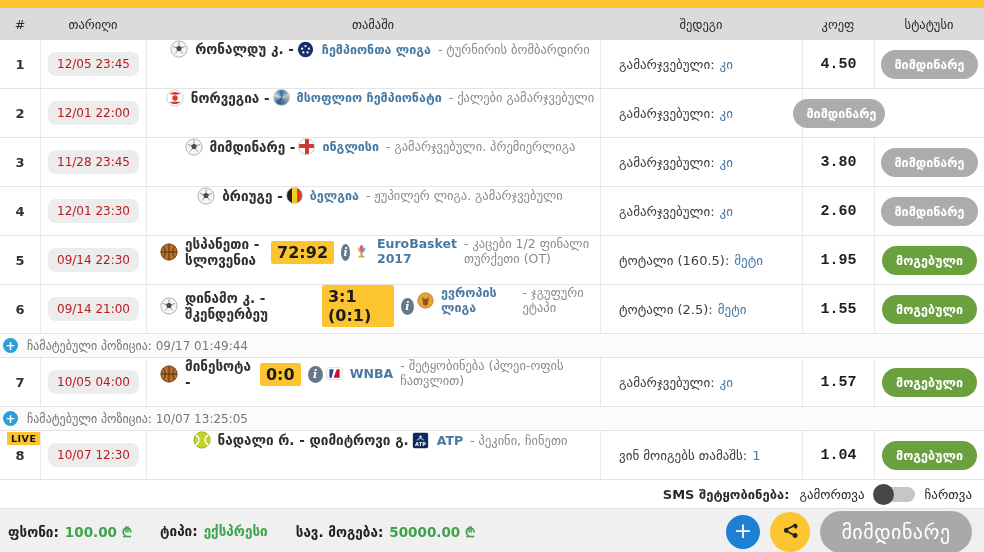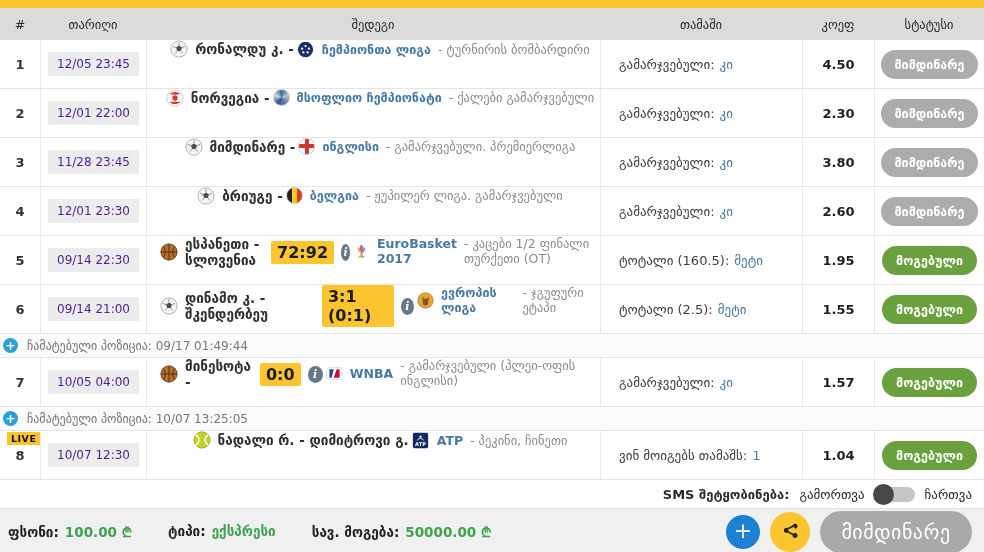--- a/index.html
+++ b/index.html
@@ -13,21 +13,21 @@
 
   .row { display:grid; grid-template-columns:40px 106px 1fr 202px 72px 110px;
     height:49px; border-bottom:1px solid #e4e4e4; align-items:center; background:#fff; }
   .row .c { height:100%; display:flex; align-items:center; justify-content:center; }
   .row .c + .c { border-left:1px solid #e9e9e9; }
 
   .num { font-weight:bold; font-size:13px; color:#333; position:relative; }
   .live { position:absolute; top:1px; left:7px; background:#fcc52f; color:#111;
     font-size:9.5px; font-weight:bold; padding:1px 4px; letter-spacing:.5px; }
 
-  .chip { background:#ececec; color:#4c1d95; font-size:12px; padding:5px 9px; border-radius:0; }
+  .chip { background:#ececec; color:#b91c1c; font-size:12px; padding:5px 9px; border-radius:8px; }
 
   .game { align-items:flex-start !important; justify-content:center;
     padding-left:13px; gap:3px; }
   .l1,.l2 { display:flex; align-items:center; gap:7px; }
   .team { font-weight:bold; font-size:13.5px; color:#2f2f2f; }
   .score { background:#fcc52f; color:#1b1b1b; font-weight:bold; font-size:16px;
     padding:2px 6px; border-radius:2px; }
   .info { width:17px; height:17px; border-radius:50%; background:#64788c; color:#fff;
     font-size:11px; font-weight:bold; font-style:italic; display:inline-flex;
     align-items:center; justify-content:center; font-family:"DejaVu Serif",serif; }
@@ -39,21 +39,21 @@
   .icon-world { width:17px; height:17px; border-radius:50%; border:1px solid #c9c9c9;
     background:conic-gradient(#3e6c9c,#b9c6d2,#62809f,#2d5a8c,#cdd6de,#3e6c9c); }
   .icon-eng { width:17px; height:17px; border-radius:50%; border:1px solid #c9c9c9;
     background:linear-gradient(#cf3730,#cf3730) 50% 50%/100% 28% no-repeat,
                linear-gradient(#cf3730,#cf3730) 50% 50%/28% 100% no-repeat, #fff; }
   .icon-bel { width:17px; height:17px; border-radius:50%; border:1px solid #c9c9c9;
     background:linear-gradient(90deg,#222 0 33%,#f3cf18 33% 66%,#dd3a2a 66% 100%); }
 
   .result { justify-content:flex-start !important; padding-left:18px; font-size:13px; color:#3e3e3e; }
   .rv { color:#4879a3; margin-left:5px; }
-  .coef { font-weight:bold; font-size:13px; color:#1f1f1f; }
+  .coef { font-weight:bold; font-size:15px; color:#1f1f1f;font-family:Liberation Mono, monospace; }
   .pill { display:inline-block; border-radius:16px; color:#fff; font-size:12.5px;
     font-weight:bold; padding:7px 14px; min-width:92px; text-align:center; }
   .pill.pending { background:#acacac; }
   .pill.won { background:#6ba03e; }
 
   .sep { height:24px; display:flex; align-items:center; gap:9px; padding-left:3px;
     border-bottom:1px solid #e4e4e4; background:#fbfbfb; font-size:12px; color:#777; }
   .plus-sm { width:15px; height:15px; border-radius:50%; background:#2b9fd8; color:#fff;
     font-size:12px; font-weight:bold; display:inline-flex; align-items:center;
     justify-content:center; line-height:1; cursor:pointer; }
@@ -61,41 +61,41 @@
   .sms-row { height:28px; display:flex; align-items:center; justify-content:flex-end;
     gap:10px; padding-right:12px; font-size:13px; color:#2b2b2b; background:#fff; }
   .sms-label { font-weight:bold; }
   .toggle { position:relative; width:40px; height:15px; background:#c6c6c6;
     border-radius:8px; display:inline-block; cursor:pointer; }
   .knob { position:absolute; left:-2px; top:-3px; width:21px; height:21px;
     border-radius:50%; background:#474747; }
 
   .footer { height:47px; background:#f0f0f0; border-top:1px solid #e0e0e0;
     display:flex; align-items:center; justify-content:space-between; padding:0 12px 0 8px; }
-  .stakes { display:flex; gap:36px; font-size:13.5px; font-weight:bold; color:#222; }
+  .stakes { display:flex; gap:28px; font-size:13.5px; font-weight:bold; color:#222; }
   .gv { color:#3ea34d; margin-left:6px; }
   .fbuttons { display:flex; align-items:center; gap:10px; }
   .plus-big { width:34px; height:34px; border-radius:50%; background:#1d80d2; color:#fff;
     font-size:22px; display:flex; align-items:center; justify-content:center;
     line-height:1; padding-bottom:2px; cursor:pointer; }
   .share-big { width:40px; height:40px; border-radius:50%; background:#fcc52f;
     display:flex; align-items:center; justify-content:center; cursor:pointer; }
   .btn-main { width:152px; height:42px; border-radius:22px; background:#a9a9a9; color:#fff;
     font-size:20px; display:flex; align-items:center; justify-content:center; letter-spacing:.5px; }
 </style>
 </head>
 <body>
 
 <div class="topbar"></div>
 
 <div class="thead">
   <div>#</div>
   <div>თარიღი</div>
+  <div>თამაში</div>
   <div>შედეგი</div>
-  <div>თამაში</div>
   <div>კოეფ</div>
   <div>სტატუსი</div>
 </div>
 
 <div class="row">
   <div class="c num">1</div>
   <div class="c">
       <span class="chip">12/05 23:45</span>
     </div>
   <div class="c game">
@@ -154,21 +154,20 @@
     <div class="l2">
       <span class="licon icon-world"></span>
       <span class="league">მსოფლიო ჩემპიონატი</span>
       <span class="lrest">- ქალები გამარჯვებული</span>
     </div>
   </div>
   <div class="c result">
       <span>გამარჯვებული:</span>
       <span class="rv">კი</span>
     </div>
-  <div class="c coef">2.30</div>
   <div class="c">
       <span class="pill pending">მიმდინარე</span>
     </div>
 </div>
 
 <div class="row">
   <div class="c num">3</div>
   <div class="c">
       <span class="chip">11/28 23:45</span>
     </div>
@@ -336,21 +335,21 @@
     <div class="l2">
       <span class="licon">
           <svg viewBox="0 0 20 20" width="17" height="17">
             <rect x="1" y="3" width="18" height="14" rx="2" fill="#fff" stroke="#ddd"></rect>
             <path d="M4 5L9 5 7 15 4 15Z" fill="#1d4f9c"></path>
             <path d="M11 5L16 5 16 15 9 15Z" fill="#c8102e"></path>
             <path d="M10.5 4L13 4 8.5 16 6.5 16Z" fill="#fff"></path>
           </svg>
         </span>
       <span class="league">WNBA</span>
-      <span class="lrest">- გამარჯვებული (პლეი-ოფის ინგლისი)</span>
+      <span class="lrest">- შეტყობინება (პლეი-ოფის ჩათვლით)</span>
     </div>
   </div>
   <div class="c result">
       <span>გამარჯვებული:</span>
       <span class="rv">კი</span>
     </div>
   <div class="c coef">1.57</div>
   <div class="c">
       <span class="pill won">მოგებული</span>
     </div>

